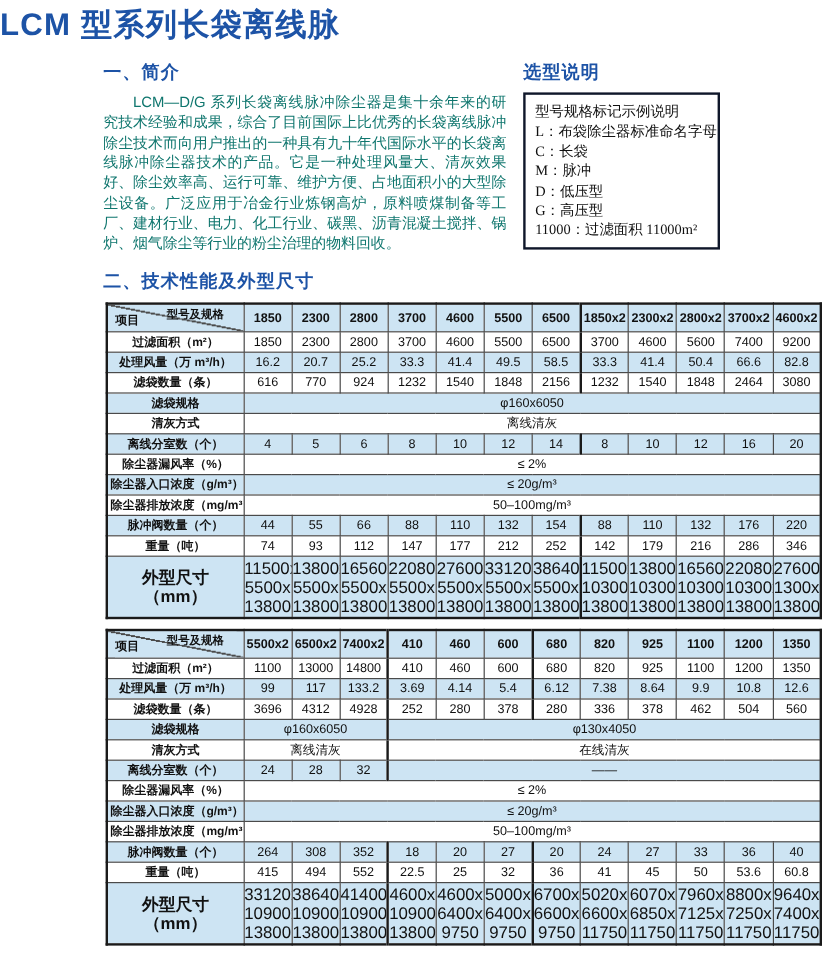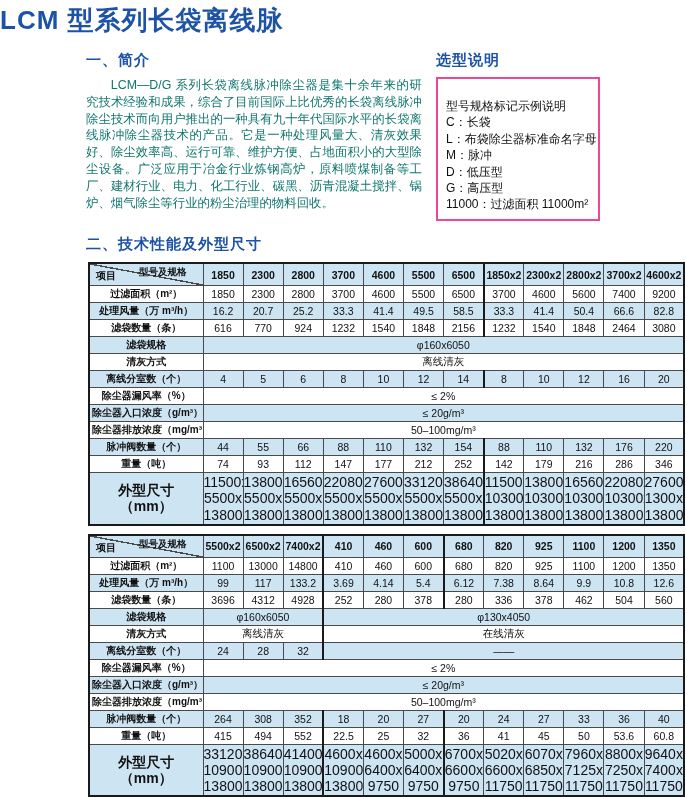--- a/index.html
+++ b/index.html
@@ -12,22 +12,22 @@
   .title { width:686px; text-align:left; color:var(--accent); font-weight:bold;
            font-size:26px; line-height:32px; padding-top:4px; letter-spacing:1px; }
   .content { margin-left:86px; width:599px; }
   .sec-heading { color:var(--accent); font-size:15px; font-weight:bold;
                  margin:0 0 7px 0; letter-spacing:1px; }
   .cols { display:flex; margin-top:15px; }
   .col-left { width:336px; }
   .col-right { margin-left:14px; width:164px; }
   .intro-text { margin:0; font-size:12.4px; line-height:16.8px; text-align:justify;
                 text-indent:2em; color:#0f766e; }
-  .sel-box { border:2px solid #ec4899; margin-top:3px; padding:19px 8px 6px 8px;
-             font-size:12px; line-height:16.4px; color:#101010; }
+  .sel-box { border:2px solid #0f172a; margin-top:3px; padding:6px 8px 6px 8px;
+             font-size:12px; line-height:16.4px; color:#101010;font-family:Liberation Serif, serif; }
   .sel-box div { white-space:nowrap; }
   .specs-heading { margin-top:14px; }
   table.spec-table { border-collapse:collapse; table-layout:fixed; width:596px;
                      margin:8px 0 0 2px; border:2px solid var(--heavy);
                      font-size:10.5px; }
   table.spec-table + * table, .t2 { margin-top:13px; }
   th,td { border:1px solid var(--line); text-align:center; padding:1px 0;
           color:#111; overflow:hidden; }
   thead tr { height:23px; background:var(--shade); }
   tbody tr { height:15px; }
@@ -55,22 +55,22 @@
 
   <div class="cols">
     <div class="col-left">
       <div class="sec-heading">一、简介</div>
       <p class="intro-text">LCM—D/G 系列长袋离线脉冲除尘器是集十余年来的研究技术经验和成果，综合了目前国际上比优秀的长袋离线脉冲除尘技术而向用户推出的一种具有九十年代国际水平的长袋离线脉冲除尘器技术的产品。它是一种处理风量大、清灰效果好、除尘效率高、运行可靠、维护方便、占地面积小的大型除尘设备。广泛应用于冶金行业炼钢高炉，原料喷煤制备等工厂、建材行业、电力、化工行业、碳黑、沥青混凝土搅拌、锅炉、烟气除尘等行业的粉尘治理的物料回收。</p>
     </div>
     <div class="col-right">
       <div class="sec-heading">选型说明</div>
       <div class="sel-box">
           <div>型号规格标记示例说明</div>
+          <div>L：布袋除尘器标准命名字母</div>
           <div>C：长袋</div>
-          <div>L：布袋除尘器标准命名字母</div>
           <div>M：脉冲</div>
           <div>D：低压型</div>
           <div>G：高压型</div>
           <div>11000：过滤面积 11000m²</div>
         </div>
     </div>
   </div>
 
   <div class="sec-heading specs-heading">二、技术性能及外型尺寸</div>
 

